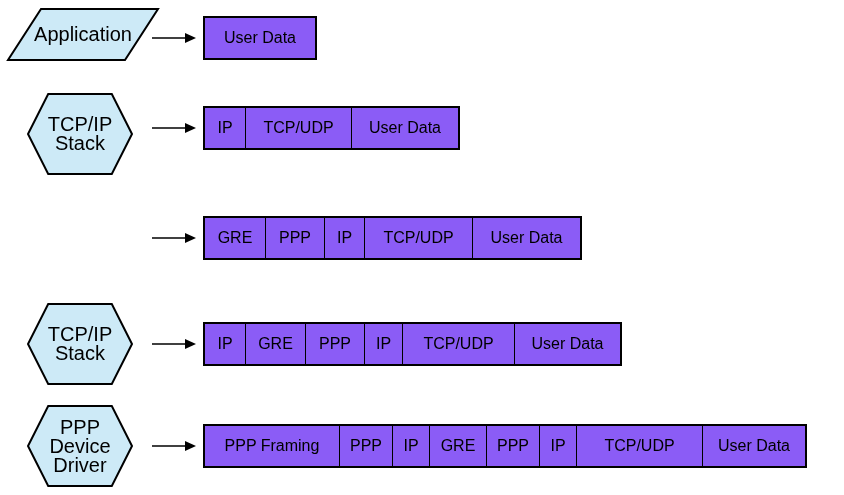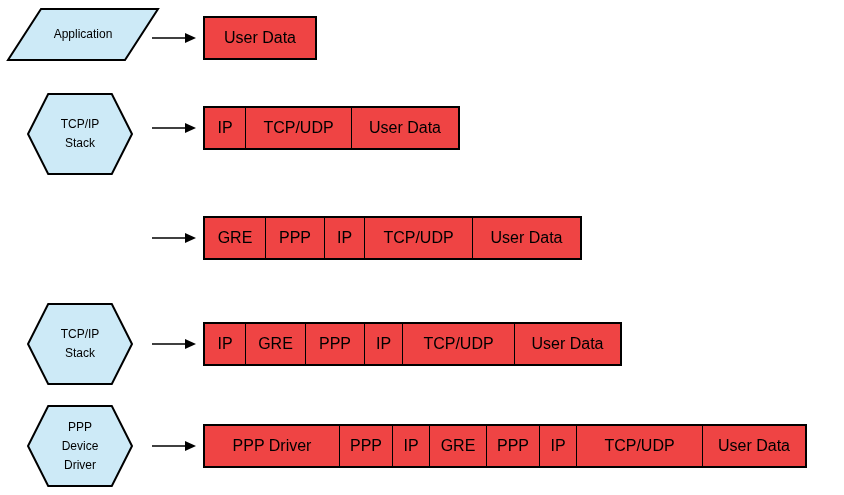--- a/index.html
+++ b/index.html
@@ -32,21 +32,21 @@
   }
   .stage svg {
     position: absolute;
     left: 0;
     top: 0;
     overflow: visible;
   }
   .stage-label {
     position: relative;
     z-index: 2;
-    font-size: 12px;
+    font-size: 20px;
     line-height: 19px;
     letter-spacing: 0px;
     white-space: pre-line;
     color: #000;
   }
   
   .arrow {
     position: absolute;
   }
   
@@ -60,21 +60,21 @@
   }
   .cell {
     box-sizing: border-box;
     display: flex;
     align-items: center;
     justify-content: center;
     font-size: 16px;
     line-height: 18px;
     color: #000000;
     border-left: 1px solid #000000;
-    background: #ef4444;
+    background: #8b5cf6;
     white-space: nowrap;
     overflow: hidden;
   }
   .cell:first-child {
     border-left: none;
   }
 </style>
 </head>
 <body>
 
@@ -144,21 +144,21 @@
       </svg>
       <div class="stage-label">PPP
 Device
 Driver</div>
     </div>
     <div class="arrow" style="left: 152px; top: 439px;"><svg width="44" height="14" viewBox="0 0 44 14">
         <line x1="0" y1="7" x2="34" y2="7" stroke="#000000" stroke-width="1.4"></line>
         <polygon points="33,2 44,7 33,12" fill="#000000"></polygon>
       </svg></div>
     <div class="packet" style="left: 203px; top: 424px;">
-      <div class="cell" style="width: 134px;">PPP Driver</div>
+      <div class="cell" style="width: 134px;">PPP Framing</div>
       <div class="cell" style="width: 53px;">PPP</div>
       <div class="cell" style="width: 37px;">IP</div>
       <div class="cell" style="width: 57px;">GRE</div>
       <div class="cell" style="width: 53px;">PPP</div>
       <div class="cell" style="width: 37px;">IP</div>
       <div class="cell" style="width: 126px;">TCP/UDP</div>
       <div class="cell" style="width: 103px;">User Data</div>
     </div>
   </div>
 

